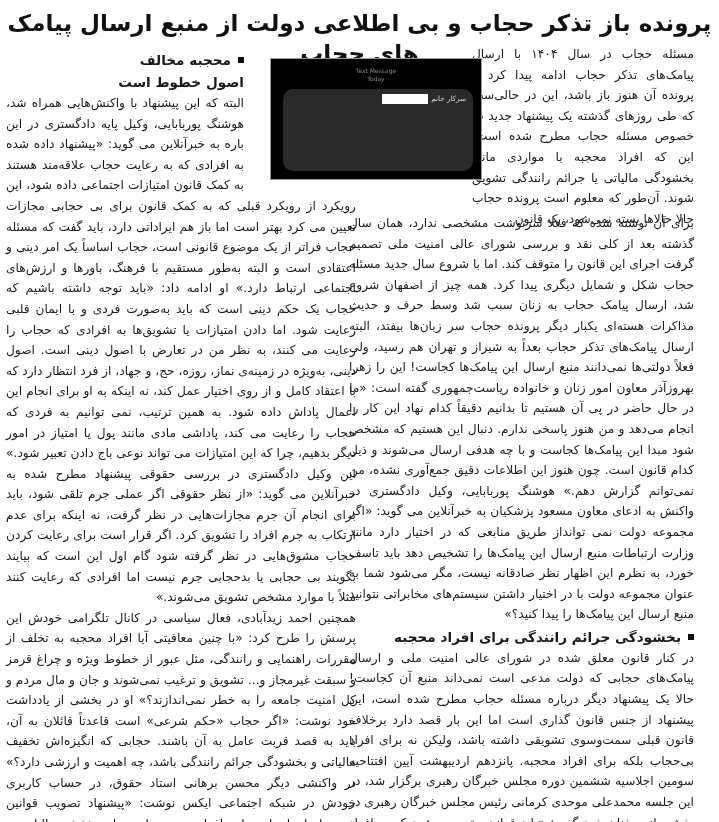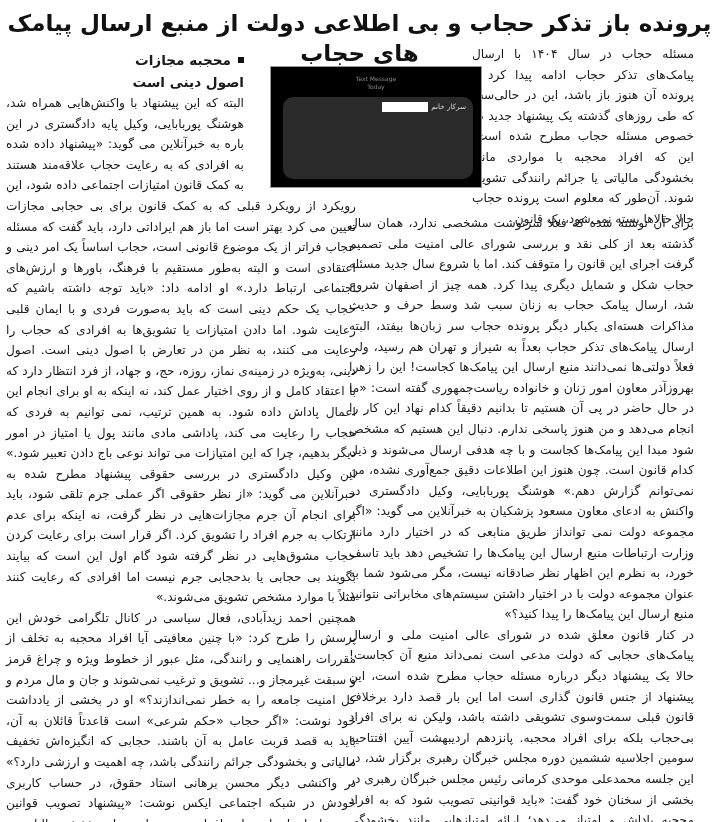--- a/index.html
+++ b/index.html
@@ -23,21 +23,21 @@
     .col-left { top: 48px; left: 6px; width: 350px; }
     .subhead {
       font-weight: bold; font-size: 13.6px; line-height: 22px; margin: 1px 0 0 0;
       text-align: right; text-align-last: right;
     }
     .bullet {
       display: inline-block; width: 6px; height: 6px; background: #111;
       margin-left: 7px; vertical-align: middle; position: relative; top: -1px;
     }
     .sms-image {
-      position: absolute; left: 270px; top: 66px; width: 210px; height: 120px;
+      position: absolute; left: 270px; top: 58px; width: 210px; height: 120px;
       background: #000; border: 1px solid #999; overflow: hidden;
     }
     .sms-header {
       position: absolute; top: 8px; left: 0; width: 100%; text-align: center;
       font-size: 6px; line-height: 8px; color: #8a8a8a; direction: ltr;
     }
     .sms-bubble {
       position: absolute; left: 12px; right: 8px; top: 30px; bottom: 8px;
       background: #2a2a2a; border-radius: 10px; padding: 5px 7px;
       font-size: 7.2px; line-height: 10.5px; color: #d8d8d8; text-align: right; direction: rtl;
@@ -63,27 +63,30 @@
       <div>Text Message</div>
       <div>Today</div>
     </div>
     <div class="sms-bubble">
       <span>سرکار خانم</span><span class="sms-redact"></span>
     </div>
   </div>
 
   <div class="col col-right">
     <p>برای آن نوشته شده که فعلا سرنوشت مشخصی ندارد، همان سال گذشته بعد از کلی نقد و بررسی شورای عالی امنیت ملی تصمیم گرفت اجرای این قانون را متوقف کند. اما با شروع سال جدید مسئله حجاب شکل و شمایل دیگری پیدا کرد. همه چیز از اصفهان شروع شد، ارسال پیامک حجاب به زنان سبب شد وسط حرف و حدیث مذاکرات هسته‌ای یکبار دیگر پرونده حجاب سر زبان‌ها بیفتد، البته ارسال پیامک‌های تذکر حجاب بعداً به شیراز و تهران هم رسید، ولی فعلاً دولتی‌ها نمی‌دانند منبع ارسال این پیامک‌ها کجاست! این را زهرا بهروزآذر معاون امور زنان و خانواده ریاست‌جمهوری گفته است: «ما در حال حاضر در پی آن هستیم تا بدانیم دقیقاً کدام نهاد این کار را انجام می‌دهد و من هنوز پاسخی ندارم. دنبال این هستیم که مشخص شود مبدا این پیامک‌ها کجاست و با چه هدفی ارسال می‌شوند و ذیل کدام قانون است. چون هنوز این اطلاعات دقیق جمع‌آوری نشده، من نمی‌توانم گزارش دهم.» هوشنگ پوربابایی، وکیل دادگستری در واکنش به ادعای معاون مسعود پزشکیان به خبرآنلاین می گوید: «اگر مجموعه دولت نمی توانداز طریق منابعی که در اختیار دارد مانند وزارت ارتباطات منبع ارسال این پیامک‌ها را تشخیص دهد باید تاسف خورد، به نظرم این اظهار نظر صادقانه نیست، مگر می‌شود شما به عنوان مجموعه دولت با در اختیار داشتن سیستم‌های مخابراتی نتوانید منبع ارسال این پیامک‌ها را پیدا کنید؟»</p>
+    <div class="subhead">
+      <span class="bullet"></span><span>بخشودگی جرائم رانندگی برای افراد محجبه</span>
+    </div>
     <p>در کنار قانون معلق شده در شورای عالی امنیت ملی و ارسال پیامک‌های حجابی که دولت مدعی است نمی‌داند منبع آن کجاست! حالا یک پیشنهاد دیگر درباره مسئله حجاب مطرح شده است، این پیشنهاد از جنس قانون گذاری است اما این بار قصد دارد برخلاف قانون قبلی سمت‌وسوی تشویقی داشته باشد، ولیکن نه برای افراد بی‌حجاب بلکه برای افراد محجبه. پانزدهم اردیبهشت آیین افتتاحیه سومین اجلاسیه ششمین دوره مجلس خبرگان رهبری برگزار شد، در این جلسه محمدعلی موحدی کرمانی رئیس مجلس خبرگان رهبری در بخشی از سخنان خود گفت: «باید قوانینی تصویب شود که به افراد محجبه پاداش و امتیاز می‌دهد؛ ارائه امتیازهایی مانند بخشودگی جرائم رانندگی و بخشودگی مالیاتی افراد می‌تواند در تشویق افراد به سمت حجاب موثر باشد.»</p>
   </div>
 
   <div class="col col-left">
     <div style="float: left; width: 0px; height: 0px;"></div>
       <div style="float: right; width: 112px; height: 134px;"></div>
       <div class="subhead" style="width: 240px; margin-right: 0px;">
-      <span class="bullet"></span><span>محجبه مجازات اصول دینی است</span>
+      <span class="bullet"></span><span>محجبه مخالف اصول خطوط است</span>
     </div>
     <p>البته که این پیشنهاد با واکنش‌هایی همراه شد، هوشنگ پوربابایی، وکیل پایه دادگستری در این باره به خبرآنلاین می گوید: «پیشنهاد داده شده به افرادی که به رعایت حجاب علاقه‌مند هستند به کمک قانون امتیازات اجتماعی داده شود، این رویکرد از رویکرد قبلی که به کمک قانون برای بی حجابی مجازات تعیین می کرد بهتر است اما باز هم ایراداتی دارد، باید گفت که مسئله حجاب فراتر از یک موضوع قانونی است، حجاب اساساً یک امر دینی و اعتقادی است و البته به‌طور مستقیم با فرهنگ، باورها و ارزش‌های اجتماعی ارتباط دارد.» او ادامه داد: «باید توجه داشته باشیم که حجاب یک حکم دینی است که باید به‌صورت فردی و با ایمان قلبی رعایت شود. اما دادن امتیازات یا تشویق‌ها به افرادی که حجاب را رعایت می کنند، به نظر من در تعارض با اصول دینی است. اصول دینی، به‌ویژه در زمینه‌ی نماز، روزه، حج، و جهاد، از فرد انتظار دارد که با اعتقاد کامل و از روی اختیار عمل کند، نه اینکه به او برای انجام این اعمال پاداش داده شود. به همین ترتیب، نمی توانیم به فردی که حجاب را رعایت می کند، پاداشی مادی مانند پول یا امتیاز در امور دیگر بدهیم، چرا که این امتیازات می تواند نوعی باج دادن تعبیر شود.»</p>
     <p>این وکیل دادگستری در بررسی حقوقی پیشنهاد مطرح شده به خبرآنلاین می گوید: «از نظر حقوقی اگر عملی جرم تلقی شود، باید برای انجام آن جرم مجازات‌هایی در نظر گرفت، نه اینکه برای عدم ارتکاب به جرم افراد را تشویق کرد. اگر قرار است برای رعایت کردن حجاب مشوق‌هایی در نظر گرفته شود گام اول این است که بیایند بگویند بی حجابی یا بدحجابی جرم نیست اما افرادی که رعایت کنند مثلاً با موارد مشخص تشویق می‌شوند.»</p>
     <p>همچنین احمد زیدآبادی، فعال سیاسی در کانال تلگرامی خودش این پرسش را طرح کرد: «با چنین معافیتی آیا افراد محجبه به تخلف از مقررات راهنمایی و رانندگی، مثل عبور از خطوط ویژه و چراغ قرمز و سبقت غیرمجاز و... تشویق و ترغیب نمی‌شوند و جان و مال مردم و کل امنیت جامعه را به خطر نمی‌اندازند؟» او در بخشی از یادداشت خود نوشت: «اگر حجاب «حکم شرعی» است قاعدتاً قائلان به آن، باید به قصد قربت عامل به آن باشند. حجابی که انگیزه‌اش تخفیف مالیاتی و بخشودگی جرائم رانندگی باشد، چه اهمیت و ارزشی دارد؟» در واکنشی دیگر محسن برهانی استاد حقوق، در حساب کاربری خودش در شبکه اجتماعی ایکس نوشت: «پیشنهاد تصویب قوانین جهت ایجاد امتیاز برای افراد محجبه از جمله تخفیف مالیاتی و بخشودگی جرایمی مانند جرایم رانندگی، شرعاً و قانوناً و اخلاقاً اشتباه است. حجاب رانت نیست و نباید به آن نگاه رانتی داشت.»</p>
   </div>
 
 </div>
 
 </body></html>

